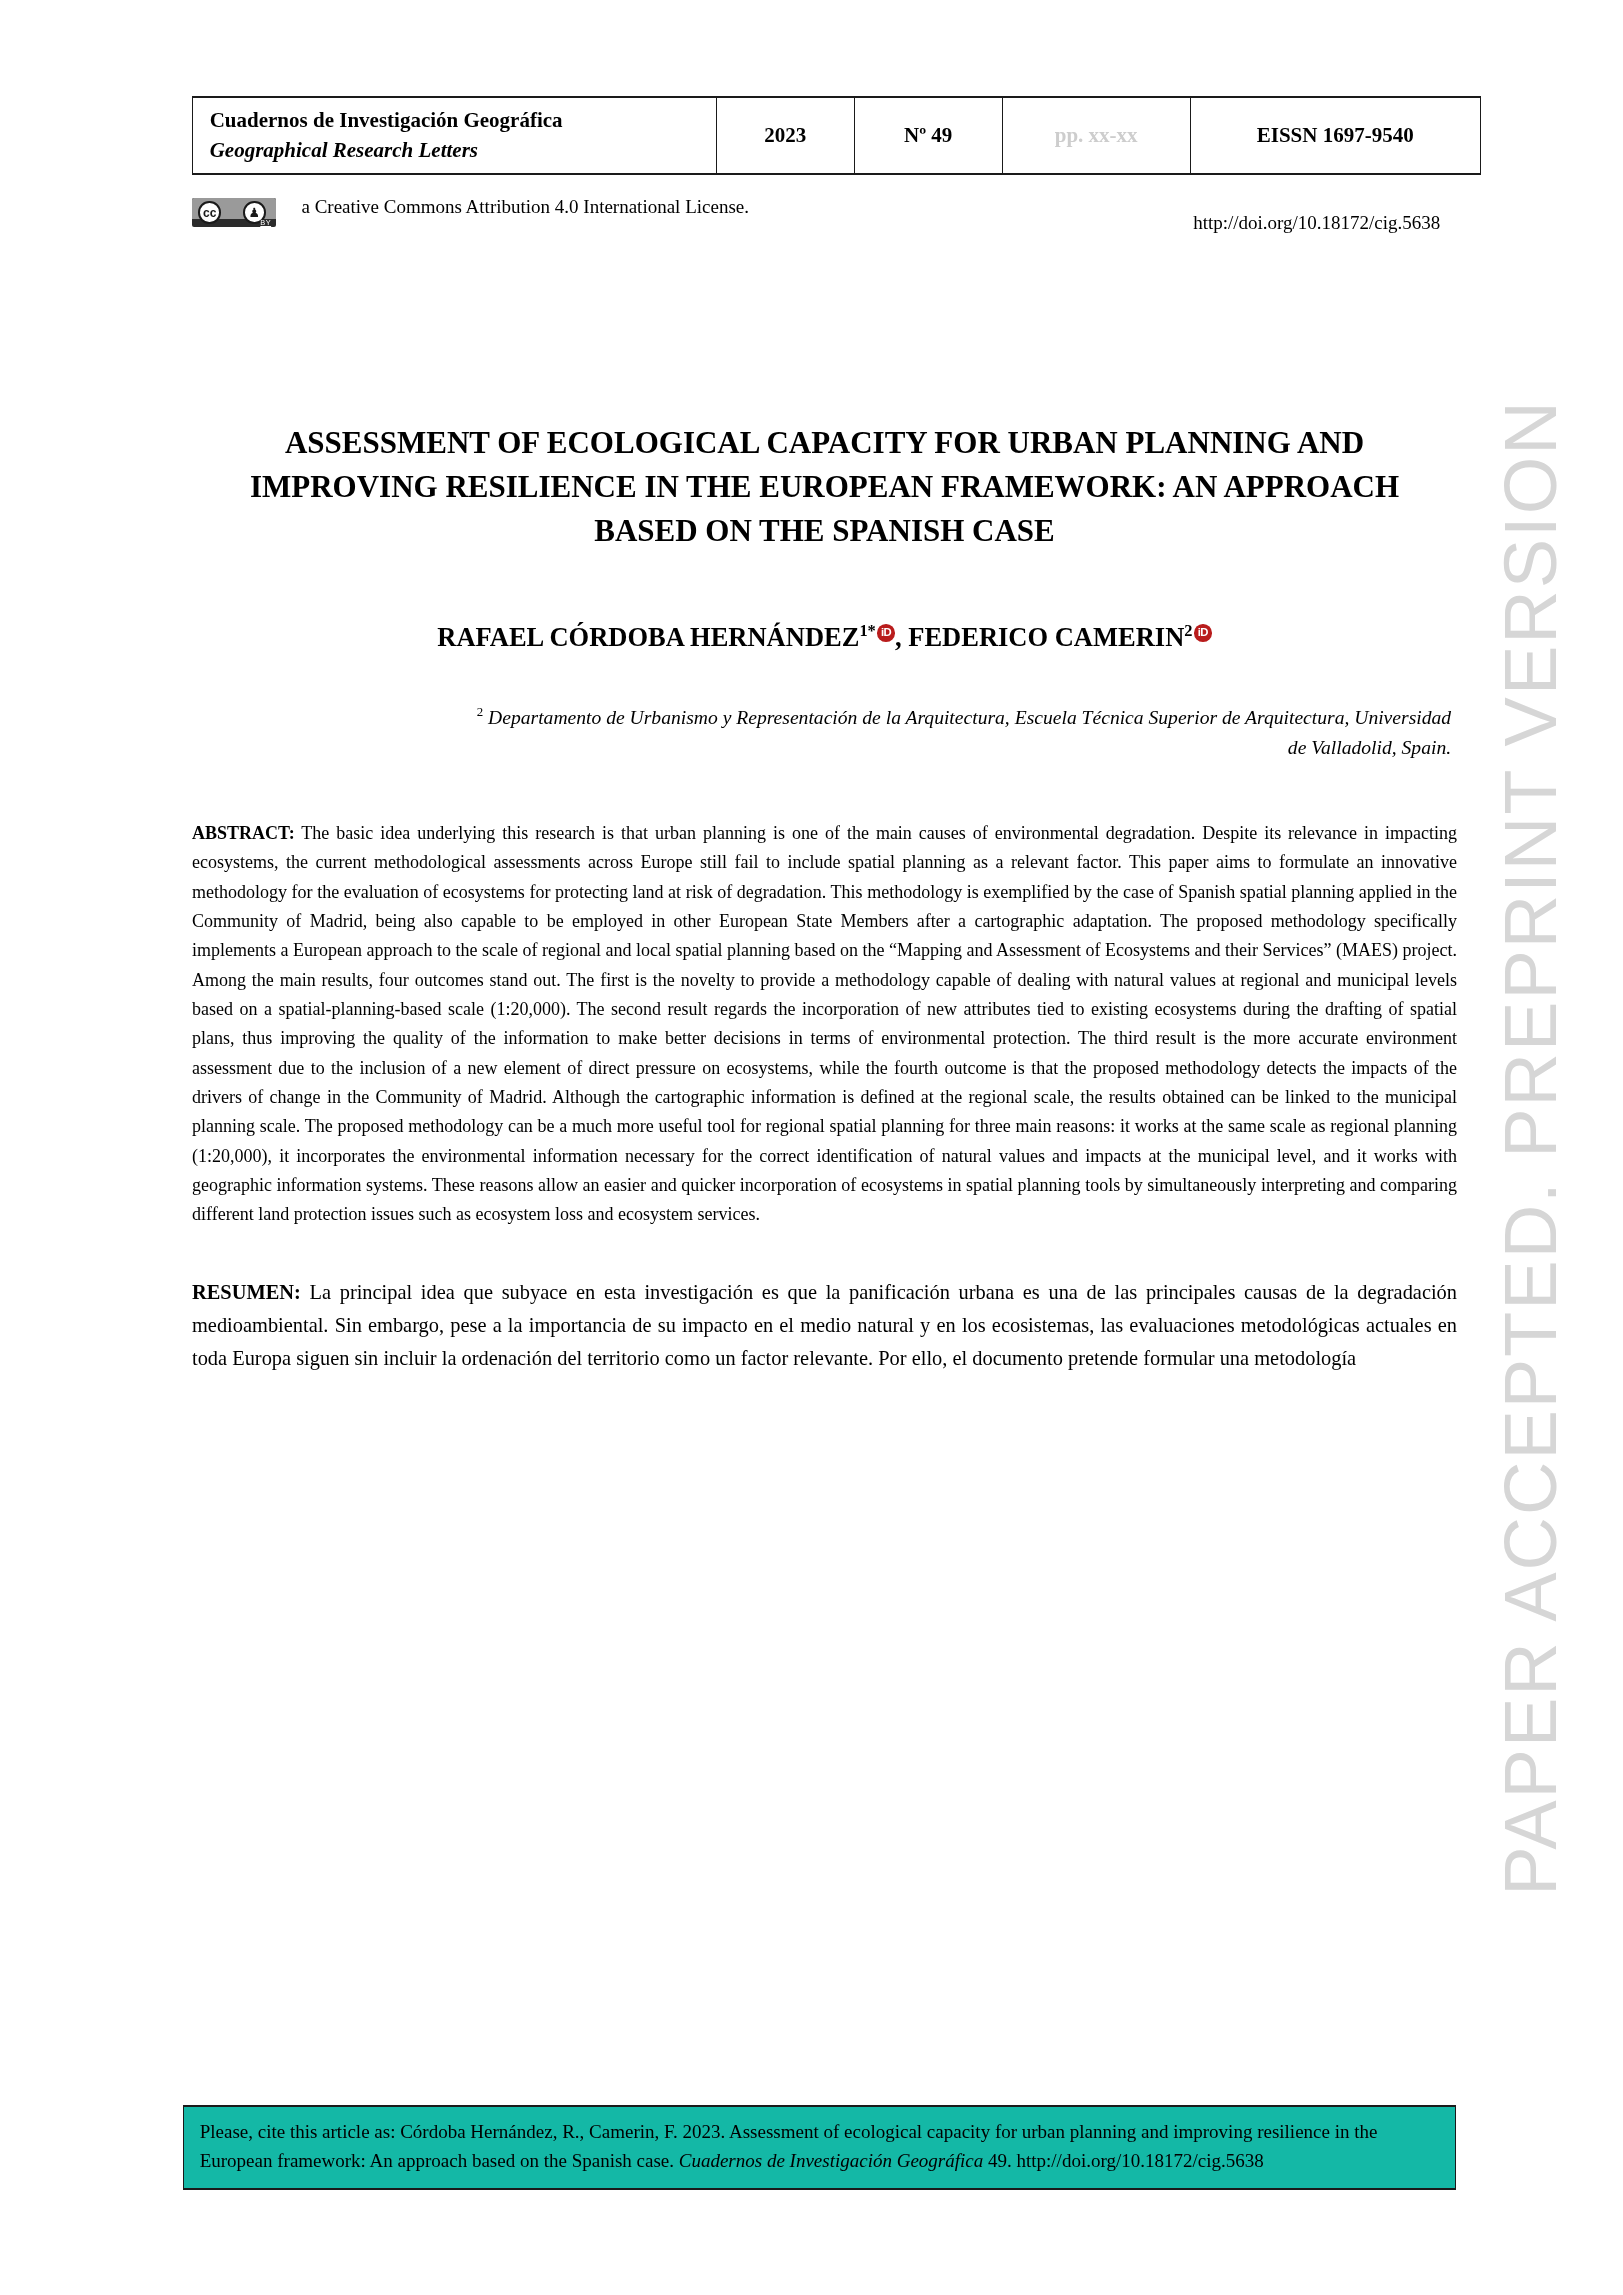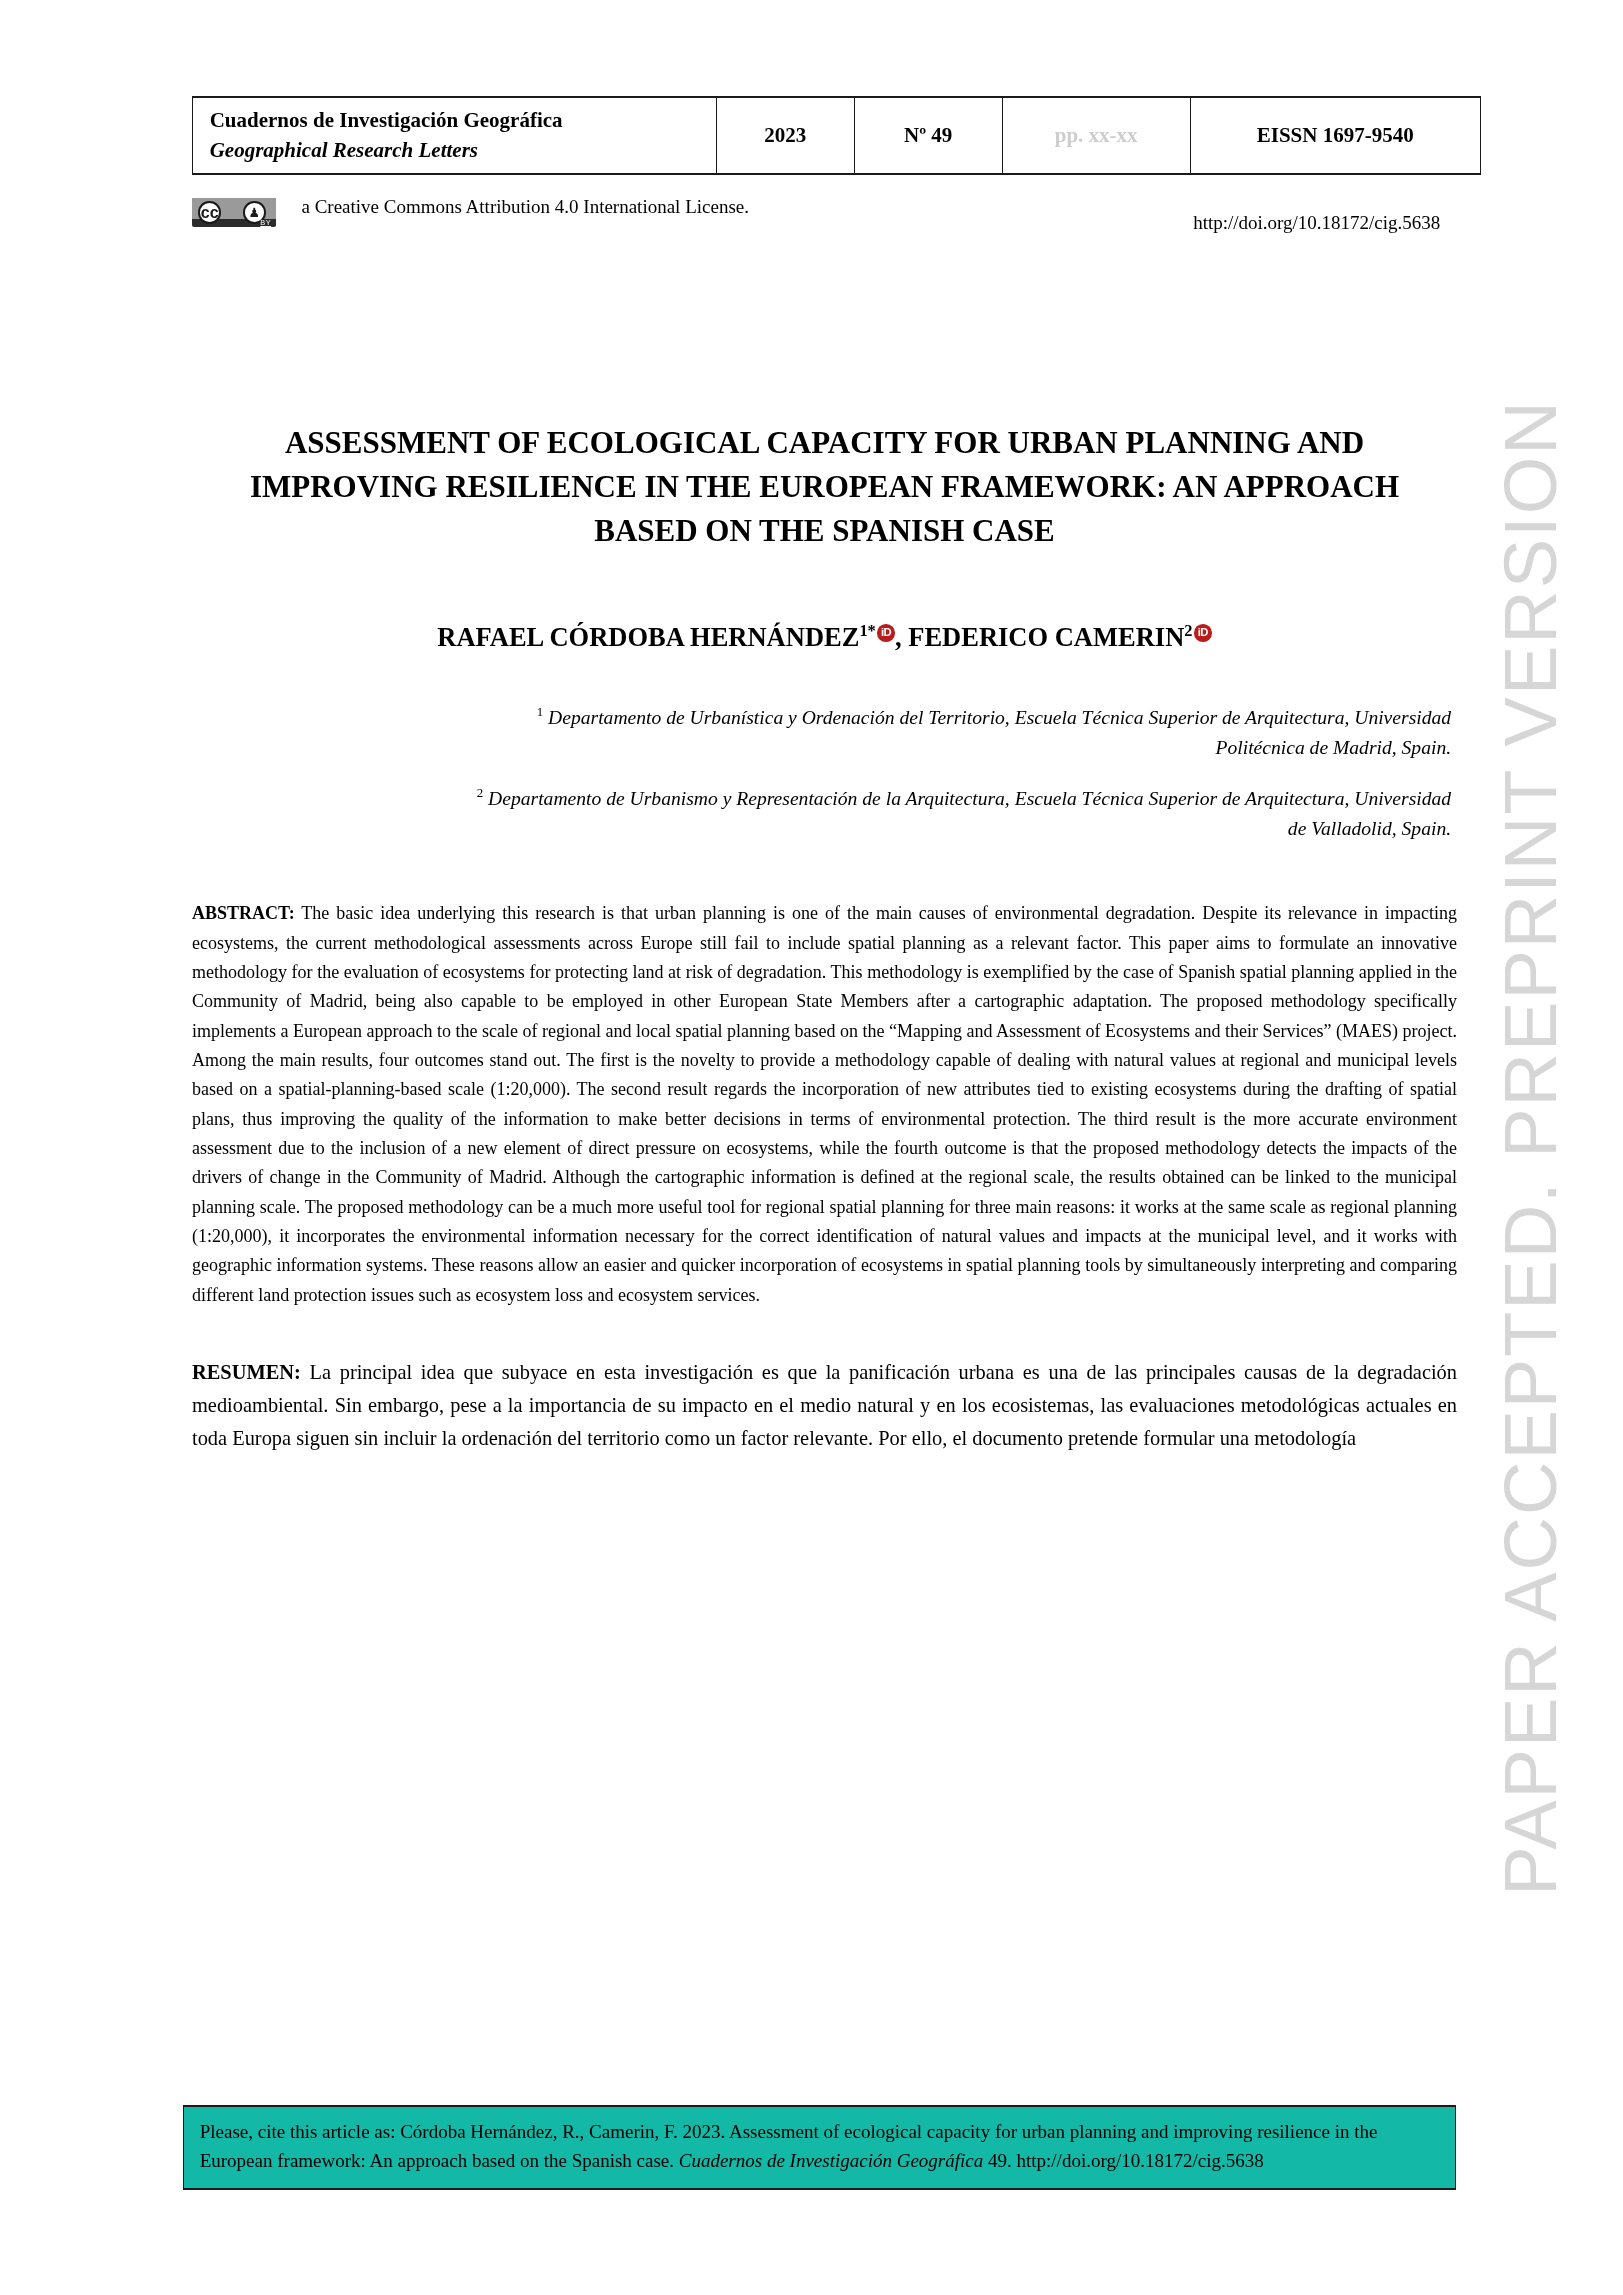--- a/index.html
+++ b/index.html
@@ -115,21 +115,21 @@
     position: absolute;
     width: 22.6px; height: 22.6px;
     border-radius: 50%;
     background: #ffffff;
     top: 3.4px;
     display: flex;
     align-items: center;
     justify-content: center;
     font-family: "Liberation Sans", "DejaVu Sans", sans-serif;
     font-weight: bold;
-    font-size: 16px;
+    font-size: 12px;
     color: #1a1a1a;
     border: 2.5px solid #1a1a1a;
     box-sizing: border-box;
   }
   .cc-badge .cc-c1 { left: 6.4px; }
   .cc-badge .cc-c2 { left: 51px; font-size: 12.8px; }
   .cc-badge .cc-by {
     position: absolute;
     right: 4.9px; bottom: 0.5px;
     font-family: "Liberation Sans", "DejaVu Sans", sans-serif;
@@ -290,21 +290,20 @@
       <div class="doi-top">http://doi.org/10.18172/cig.5638</div>
     </div>
 
     <div class="article-title">ASSESSMENT OF ECOLOGICAL CAPACITY FOR URBAN PLANNING AND IMPROVING RESILIENCE IN THE EUROPEAN FRAMEWORK: AN APPROACH BASED ON THE SPANISH CASE</div>
 
     <div class="authors">
       <span>RAFAEL CÓRDOBA HERNÁNDEZ</span><sup>1*</sup><span class="orcid">iD</span><span>, FEDERICO CAMERIN</span><sup>2</sup><span class="orcid">iD</span>
     </div>
 
     <div class="affiliations">
-      <p><sup>1</sup><span> Departamento de Urbanística y Ordenación del Territorio, Escuela Técnica Superior de Arquitectura, Universidad Politécnica de Madrid, Spain.</span></p>
       <p><sup>2</sup><span> Departamento de Urbanismo y Representación de la Arquitectura, Escuela Técnica Superior de Arquitectura, Universidad de Valladolid, Spain.</span></p>
     </div>
 
     <div class="abstract">
       <span class="lbl">ABSTRACT:</span><span> The basic idea underlying this research is that urban planning is one of the main causes of environmental degradation. Despite its relevance in impacting ecosystems, the current methodological assessments across Europe still fail to include spatial planning as a relevant factor. This paper aims to formulate an innovative methodology for the evaluation of ecosystems for protecting land at risk of degradation. This methodology is exemplified by the case of Spanish spatial planning applied in the Community of Madrid, being also capable to be employed in other European State Members after a cartographic adaptation. The proposed methodology specifically implements a European approach to the scale of regional and local spatial planning based on the “Mapping and Assessment of Ecosystems and their Services” (MAES) project. Among the main results, four outcomes stand out. The first is the novelty to provide a methodology capable of dealing with natural values at regional and municipal levels based on a spatial-planning-based scale (1:20,000). The second result regards the incorporation of new attributes tied to existing ecosystems during the drafting of spatial plans, thus improving the quality of the information to make better decisions in terms of environmental protection. The third result is the more accurate environment assessment due to the inclusion of a new element of direct pressure on ecosystems, while the fourth outcome is that the proposed methodology detects the impacts of the drivers of change in the Community of Madrid. Although the cartographic information is defined at the regional scale, the results obtained can be linked to the municipal planning scale. The proposed methodology can be a much more useful tool for regional spatial planning for three main reasons: it works at the same scale as regional planning (1:20,000), it incorporates the environmental information necessary for the correct identification of natural values and impacts at the municipal level, and it works with geographic information systems. These reasons allow an easier and quicker incorporation of ecosystems in spatial planning tools by simultaneously interpreting and comparing different land protection issues such as ecosystem loss and ecosystem services.</span>
     </div>
 
 
     <div class="resumen">
       <span class="lbl">RESUMEN:</span><span> La principal idea que subyace en esta investigación es que la panificación urbana es una de las principales causas de la degradación medioambiental. Sin embargo, pese a la importancia de su impacto en el medio natural y en los ecosistemas, las evaluaciones metodológicas actuales en toda Europa siguen sin incluir la ordenación del territorio como un factor relevante. Por ello, el documento pretende formular una metodología</span>

